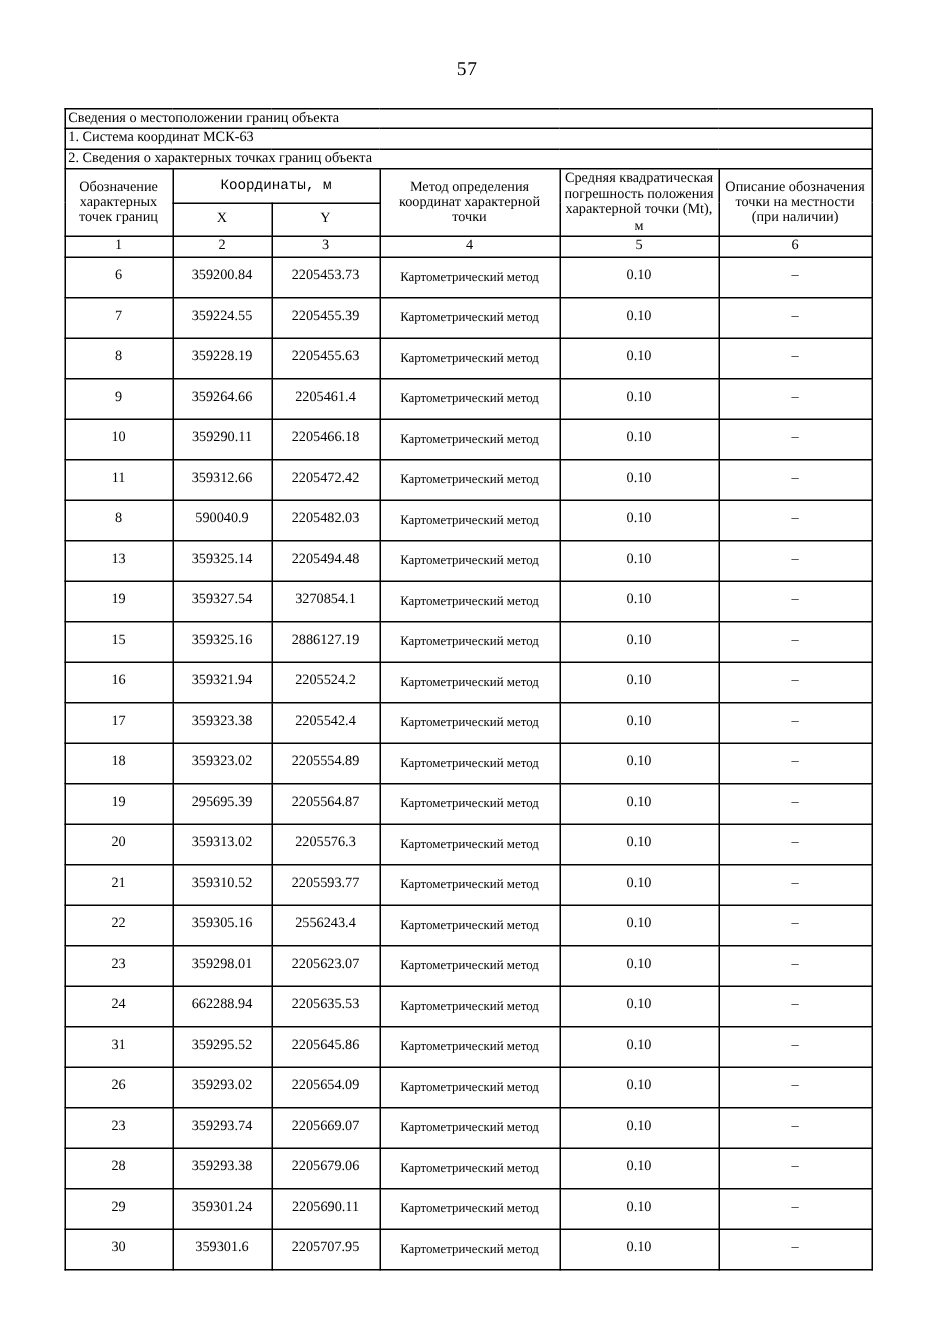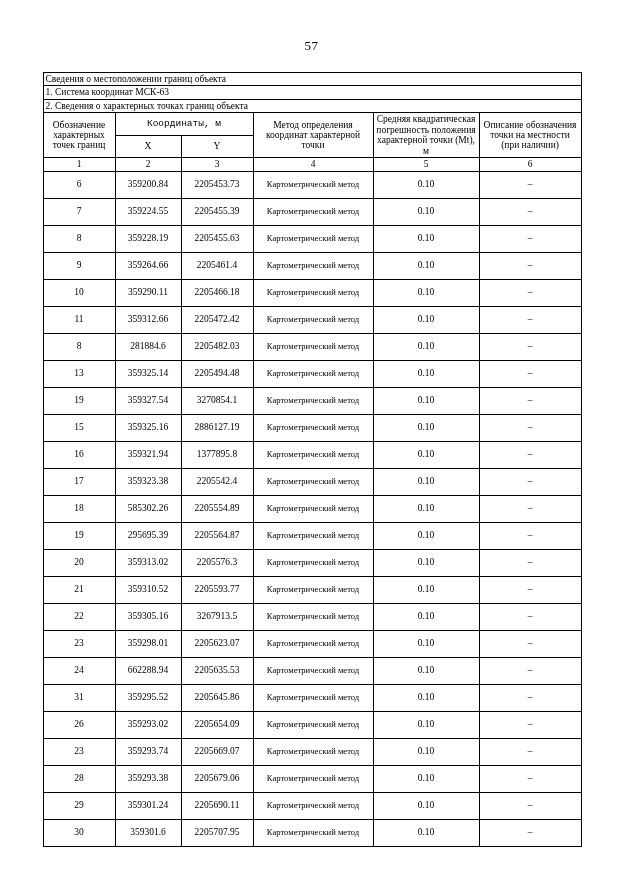--- a/index.html
+++ b/index.html
@@ -186,21 +186,21 @@
           <tr class="data">
             <td>11</td>
             <td>359312.66</td>
             <td>2205472.42</td>
             <td class="method">Картометрический метод</td>
             <td>0.10</td>
             <td class="dash">–</td>
           </tr>
           <tr class="data">
             <td>8</td>
-            <td>281884.6</td>
+            <td>590040.9</td>
             <td>2205482.03</td>
             <td class="method">Картометрический метод</td>
             <td>0.10</td>
             <td class="dash">–</td>
           </tr>
           <tr class="data">
             <td>13</td>
             <td>359325.14</td>
             <td>2205494.48</td>
             <td class="method">Картометрический метод</td>
@@ -219,36 +219,36 @@
             <td>15</td>
             <td>359325.16</td>
             <td>2886127.19</td>
             <td class="method">Картометрический метод</td>
             <td>0.10</td>
             <td class="dash">–</td>
           </tr>
           <tr class="data">
             <td>16</td>
             <td>359321.94</td>
-            <td>1377895.8</td>
+            <td>2205524.2</td>
             <td class="method">Картометрический метод</td>
             <td>0.10</td>
             <td class="dash">–</td>
           </tr>
           <tr class="data">
             <td>17</td>
             <td>359323.38</td>
             <td>2205542.4</td>
             <td class="method">Картометрический метод</td>
             <td>0.10</td>
             <td class="dash">–</td>
           </tr>
           <tr class="data">
             <td>18</td>
-            <td>585302.26</td>
+            <td>359323.02</td>
             <td>2205554.89</td>
             <td class="method">Картометрический метод</td>
             <td>0.10</td>
             <td class="dash">–</td>
           </tr>
           <tr class="data">
             <td>19</td>
             <td>295695.39</td>
             <td>2205564.87</td>
             <td class="method">Картометрический метод</td>
@@ -267,21 +267,21 @@
             <td>21</td>
             <td>359310.52</td>
             <td>2205593.77</td>
             <td class="method">Картометрический метод</td>
             <td>0.10</td>
             <td class="dash">–</td>
           </tr>
           <tr class="data">
             <td>22</td>
             <td>359305.16</td>
-            <td>3267913.5</td>
+            <td>2556243.4</td>
             <td class="method">Картометрический метод</td>
             <td>0.10</td>
             <td class="dash">–</td>
           </tr>
           <tr class="data">
             <td>23</td>
             <td>359298.01</td>
             <td>2205623.07</td>
             <td class="method">Картометрический метод</td>
             <td>0.10</td>

